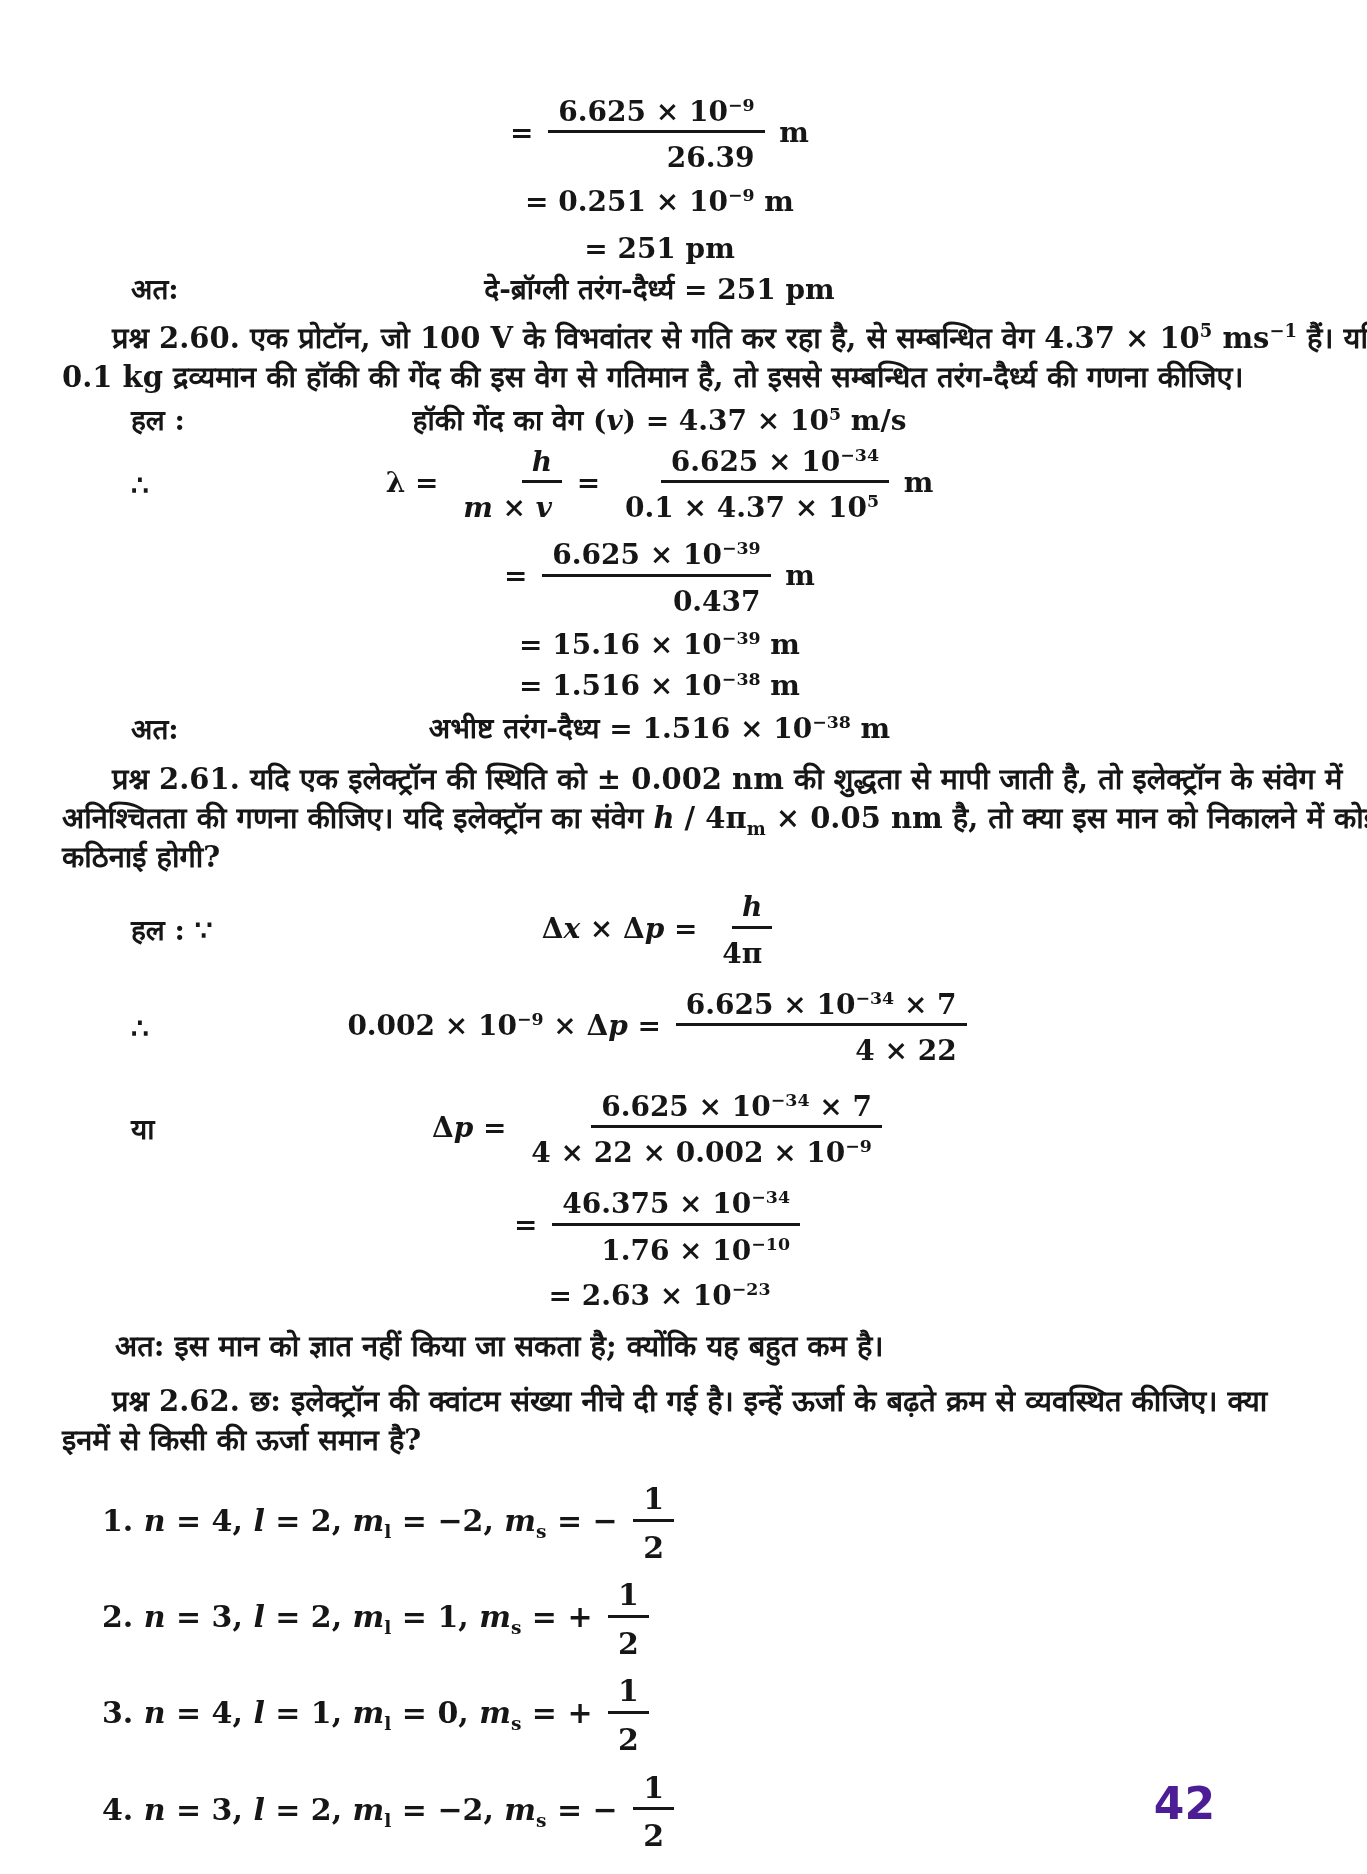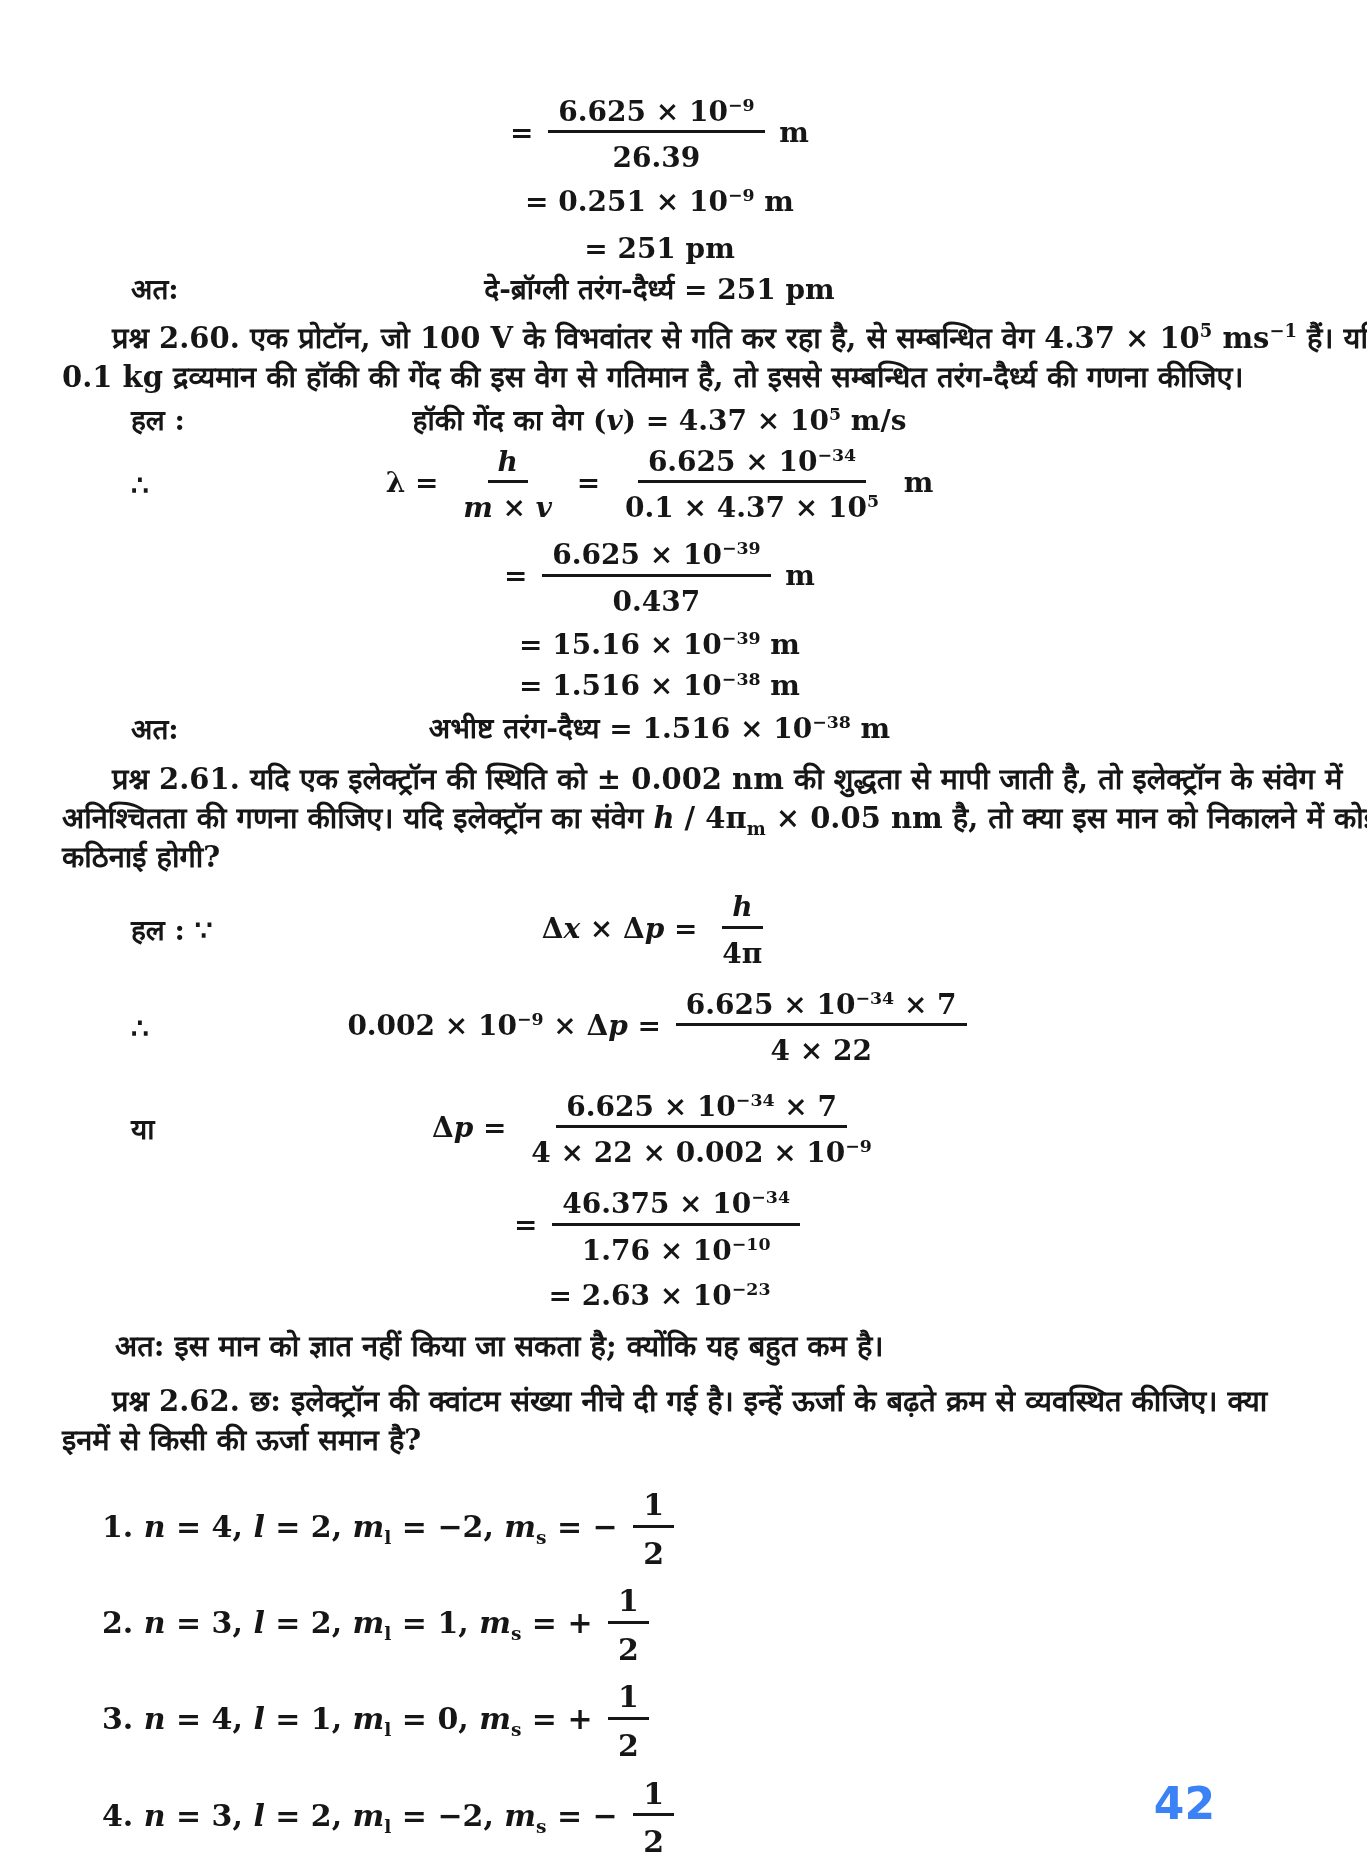--- a/index.html
+++ b/index.html
@@ -54,52 +54,52 @@
     font-size:30px;
     font-weight:700;
     text-align:left;
     white-space:nowrap;
   }
 
   
   .frac {
     display:inline-flex;
     flex-direction:column;
-    align-items:center;
+    align-items:flex-end;
     vertical-align:middle;
     margin:0 5px;
     line-height:1.12;
   }
   .frac > .num { display:block; padding:0 10px 3px; border-bottom:3px solid #161616; }
   .frac > .den { display:block; padding:9px 10px 0; }
 
   sup { font-size:0.62em; line-height:0; vertical-align:super; }
   sub { font-size:0.62em; line-height:0; vertical-align:sub; }
   i { font-style:italic; }
 
   
   .mb4  { margin-bottom:12px; }
   .mb6  { margin-bottom:6px; }
   .mb8  { margin-bottom:8px; }
   .mb10 { margin-bottom:10px; }
   .mb12 { margin-bottom:12px; }
   .mb14 { margin-bottom:14px; }
   .mb16 { margin-bottom:16px; }
-  .mb18 { margin-bottom:28px; }
+  .mb18 { margin-bottom:22px; }
   .mb20 { margin-bottom:20px; }
   .mb24 { margin-bottom:24px; }
 
   .page-num {
     position:absolute;
     top:1782px;
     right:152px;
     font-family:"DejaVu Sans","Liberation Sans",sans-serif;
     font-size:44px;
     font-weight:700;
-    color:#3b82f6;
+    color:#4c1d95;
     line-height:1;
   }
 </style>
 </head>
 <body>
 
 <div class="page">
   <div class="content">
 
     <div class="eq-line mb10">= <span class="frac">

